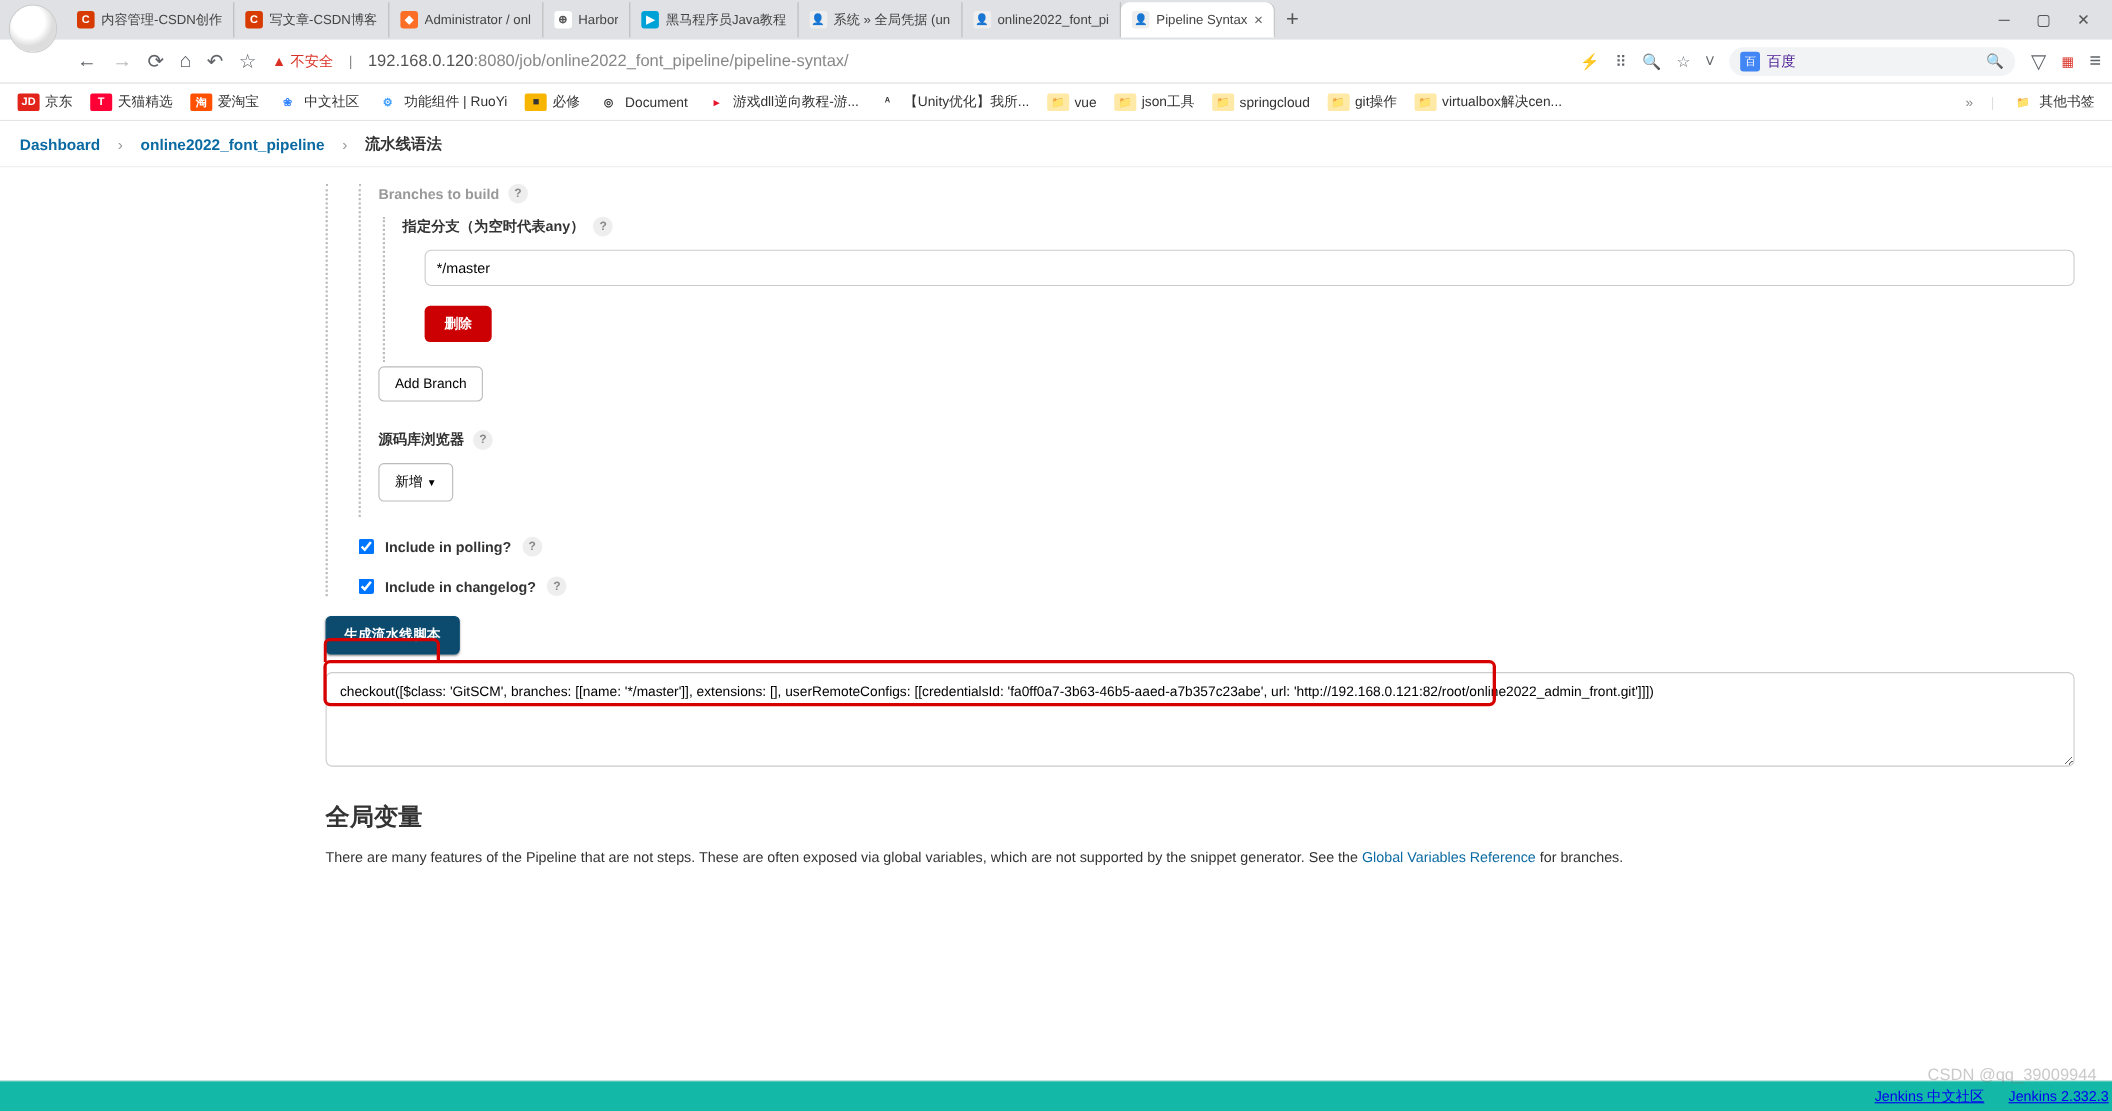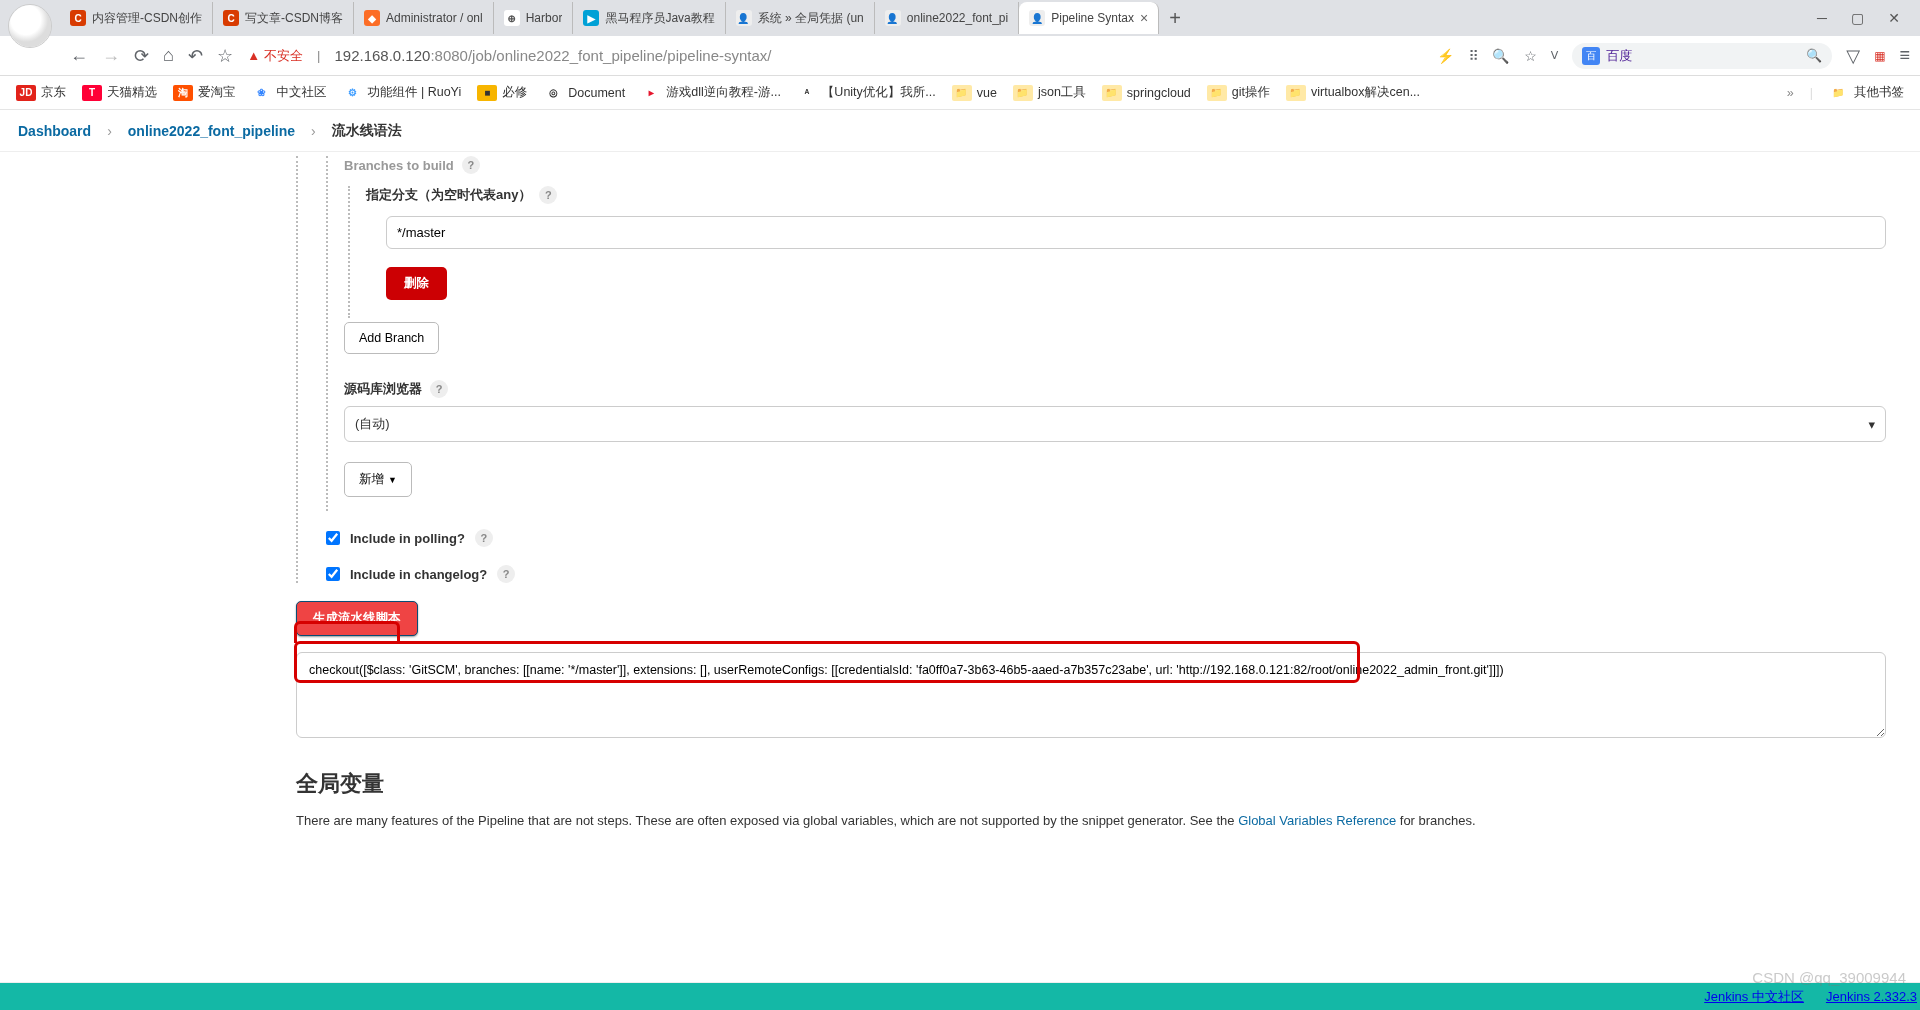--- a/index.html
+++ b/index.html
@@ -44,21 +44,21 @@
 .section-label { display: flex; align-items: center; gap: 8px; font-weight: bold; font-size: 13px; margin: 12px 0 8px 0; }
 .help-q { width: 18px; height: 18px; border-radius: 50%; background: #eee; color: #888; font-size: 11px; display:flex; align-items:center; justify-content:center; cursor: pointer; }
 .text-input { width: calc(100% - 20px); border: 1px solid #ccc; border-radius: 6px; padding: 8px 10px; font-size: 13px; margin: 4px 0 14px 20px; }
 .btn-delete { background: #cc0003; color: #fff; border: none; border-radius: 5px; padding: 8px 18px; font-size: 12.5px; margin: 4px 0 18px 20px; font-weight: bold; }
 .btn-secondary { background: #fff; border: 1px solid #bbb; border-radius: 5px; padding: 8px 14px; font-size: 12.5px; margin: 4px 0 14px 0; }
 .btn-secondary .caret { font-size: 9px; margin-left: 4px; }
 .select-box { width: 100%; border: 1px solid #ccc; border-radius: 6px; padding: 8px 10px; font-size: 13px; margin: 4px 0 16px 0; display:flex; justify-content:space-between; align-items:center; }
 .chk-row { display: flex; align-items: center; gap: 10px; font-weight: bold; font-size: 13px; margin: 18px 0; }
 .chk-row input { width:14px; height:14px; }
 
-.btn-primary { background: #ef4444; color: #fff; border: 1px solid #084d75; border-radius: 5px; padding: 8px 16px; font-size: 12.5px; font-weight: bold; box-shadow: 0 1px 2px rgba(0,0,0,.4); }
+.btn-primary { background: #0c4a6e; color: #fff; border: 1px solid #084d75; border-radius: 5px; padding: 8px 16px; font-size: 12.5px; font-weight: bold; box-shadow: 0 1px 2px rgba(0,0,0,.4); }
 .btn-primary-wrap { margin: 14px 0 8px 0; }
 
 .script-output { width: 100%; min-height: 86px; border: 1px solid #ccc; border-radius: 6px; padding: 10px 12px; font-size: 12.5px; font-family: inherit; resize: vertical; margin-top: 8px; }
 .highlight-wrap { position: relative; }
 .red-frame-top { position: absolute; top: -23px; left: -2px; width: 106px; height: 22px; border: 3px solid #d60000; border-bottom: none; border-top-left-radius: 6px; border-top-right-radius: 6px; pointer-events:none; }
 .red-frame-body { position: absolute; top: -3px; left: -2px; right: 116px; height: 42px; border: 3px solid #d60000; border-radius: 6px; pointer-events:none; width: 1066px; }
 
 .h2 { font-size: 22px; font-weight: bold; margin: 28px 0 12px 0; }
 .para { font-size: 13px; line-height: 1.6; }
 .para a { color: #0b6aa2; text-decoration: none; }
@@ -218,42 +218,38 @@
   <a href="#">online2022_font_pipeline</a>
   <span class="sep">›</span>
   <span>流水线语法</span>
 </div>
 
 <div class="content">
   <div class="jenkins-form">
 
     <div class="tree-guides">
       <div class="tree-guides inner">
-        <div class="section-label" style="color:#999;margin-top:4px">
+        <div class="section-label" style="color:#999;margin-top:15px">
           <span>Branches to build</span>
           <span class="help-q">?</span>
         </div>
         <div class="tree-guides inner" style="margin-left:4px">
           <div class="section-label">
             <span>指定分支（为空时代表any）</span>
             <span class="help-q">?</span>
           </div>
           <input class="text-input" type="text" value="*/master" style="">
           <button class="btn-delete">删除</button>
         </div>
         <button class="btn-secondary">Add Branch</button>
 
         <div class="section-label">
           <span>源码库浏览器</span>
           <span class="help-q">?</span>
         </div>
-        <div class="select-box">
-          <span>(自动)</span>
-          <span>▾</span>
-        </div>
 
         <button class="btn-secondary">
           <span>新增</span><span class="caret">▼</span>
         </button>
       </div>
 
       <div class="chk-row">
         <input type="checkbox" checked="" style="">
         <span>Include in polling?</span>
         <span class="help-q">?</span>

